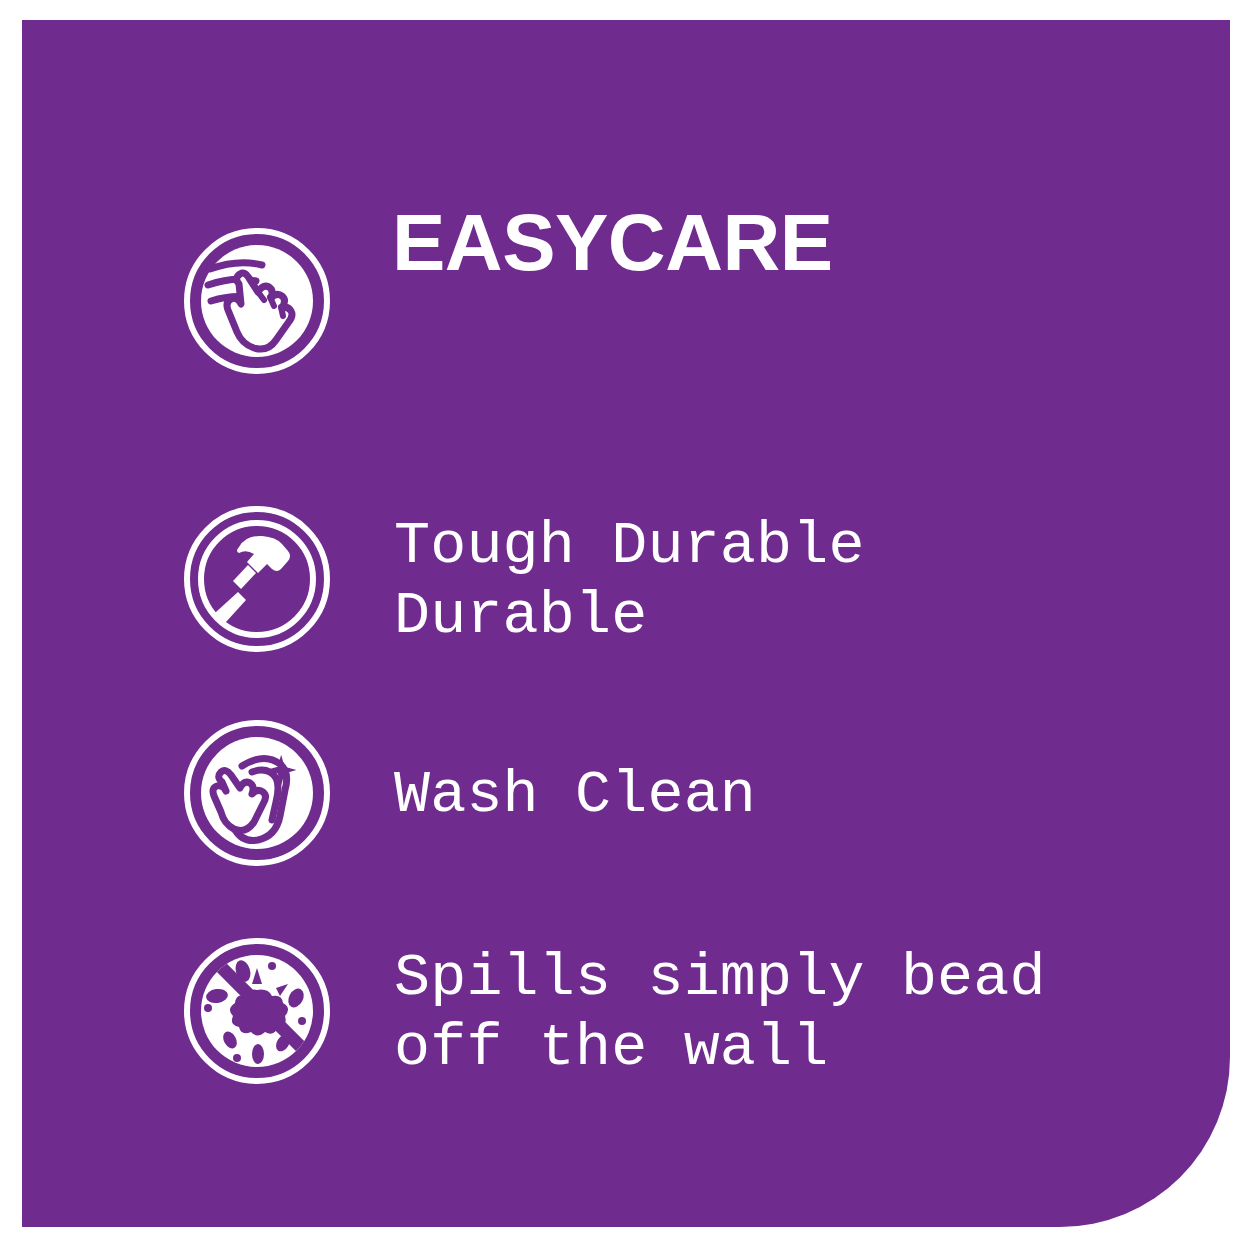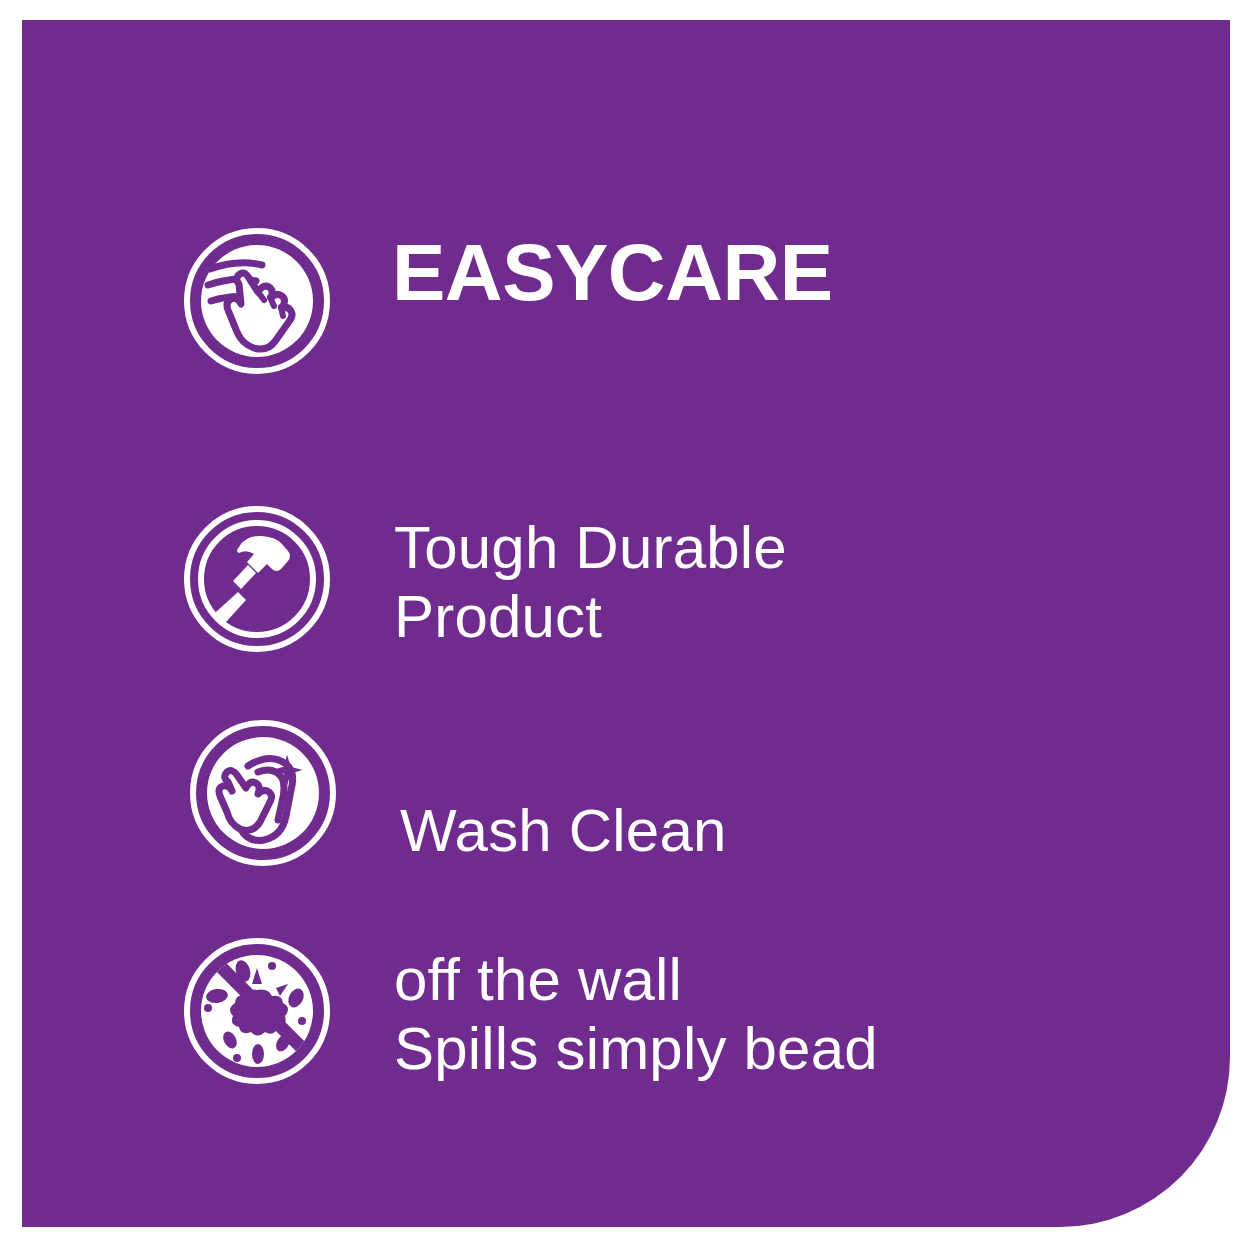--- a/index.html
+++ b/index.html
@@ -30,39 +30,40 @@
     position: absolute;
     left: 0;
     top: 0;
     width: 100%;
     height: 100%;
   }
 
   .feature {
     position: absolute;
     display: flex;
-    align-items: flex-end;
+    align-items: center;
   }
 
   .icon-wrap {
     flex: 0 0 auto;
     width: 146px;
     height: 146px;
     position: relative;
   }
   .icon-wrap svg {
     display: block;
     width: 146px;
     height: 146px;
   }
 
   .feat-text {
     color: #ffffff;
     font-weight: 300;
     letter-spacing: 0.2px;
+    font-family: Liberation Mono, monospace;
   }
 
   
   #hero-row {
     left: 162px;
     top: 208px;
   }
   #hero-row .icon-wrap { margin-top: 0px; }
   #headline {
     margin-left: 62px;
@@ -70,21 +71,21 @@
     font-size: 80px;
     line-height: 1.18;
     font-weight: 700;
     letter-spacing: -0.5px;
     max-width: 700px;
     margin-top: -62px;
   }
 
   
   #row-2 { left: 162px; top: 486px; }
-  #row-3 { left: 168px; top: 700px; }
+  #row-3 { left: 162px; top: 700px; }
   #row-4 { left: 162px; top: 918px; }
 
   .body-text {
     margin-left: 64px;
     font-size: 60px;
     line-height: 1.16;
     color: #ffffff;
     font-weight: 300;
     max-width: 720px;
     margin-top: 6px;
@@ -150,21 +151,21 @@
 
           <path d="M64 59 L72 67 L57 83 L49 75 Z" fill="#ffffff"></path>
 
           <path d="M54 86 L62 94 L42 116 Q38 120 34 116 L32 114
                    Q28 110 32 106 Z" fill="#ffffff"></path>
         </svg>
       </div>
 
       <div class="body-text feat-text">
         <span class="ln">Tough Durable</span>
-        <span class="ln">Product</span>
+        <span class="ln">Durable</span>
       </div>
     </div>
 
     <div class="feature" id="row-3">
 
       <div class="icon-wrap">
         <svg viewBox="0 0 146 146" xmlns="http://www.w3.org/2000/svg">
           <circle cx="73" cy="73" r="70" fill="none" stroke="#ffffff" stroke-width="6"></circle>
           <circle cx="73" cy="73" r="56" fill="#ffffff"></circle>
 
@@ -225,19 +226,19 @@
               <path d="M73 30 L78 46 L68 46 Z"></path>
               <path d="M104 46 L96 58 L92 50 Z"></path>
             </g>
 
             <path d="M30 22 L124 116" stroke="#702B8E" stroke-width="13" stroke-linecap="butt" fill="none"></path>
           </g>
         </svg>
       </div>
 
       <div class="body-text feat-text">
+        <span class="ln">Spills simply bead</span>
         <span class="ln">off the wall</span>
-        <span class="ln">Spills simply bead</span>
       </div>
     </div>
 
   </div>
 </div>
 
 </body></html>

